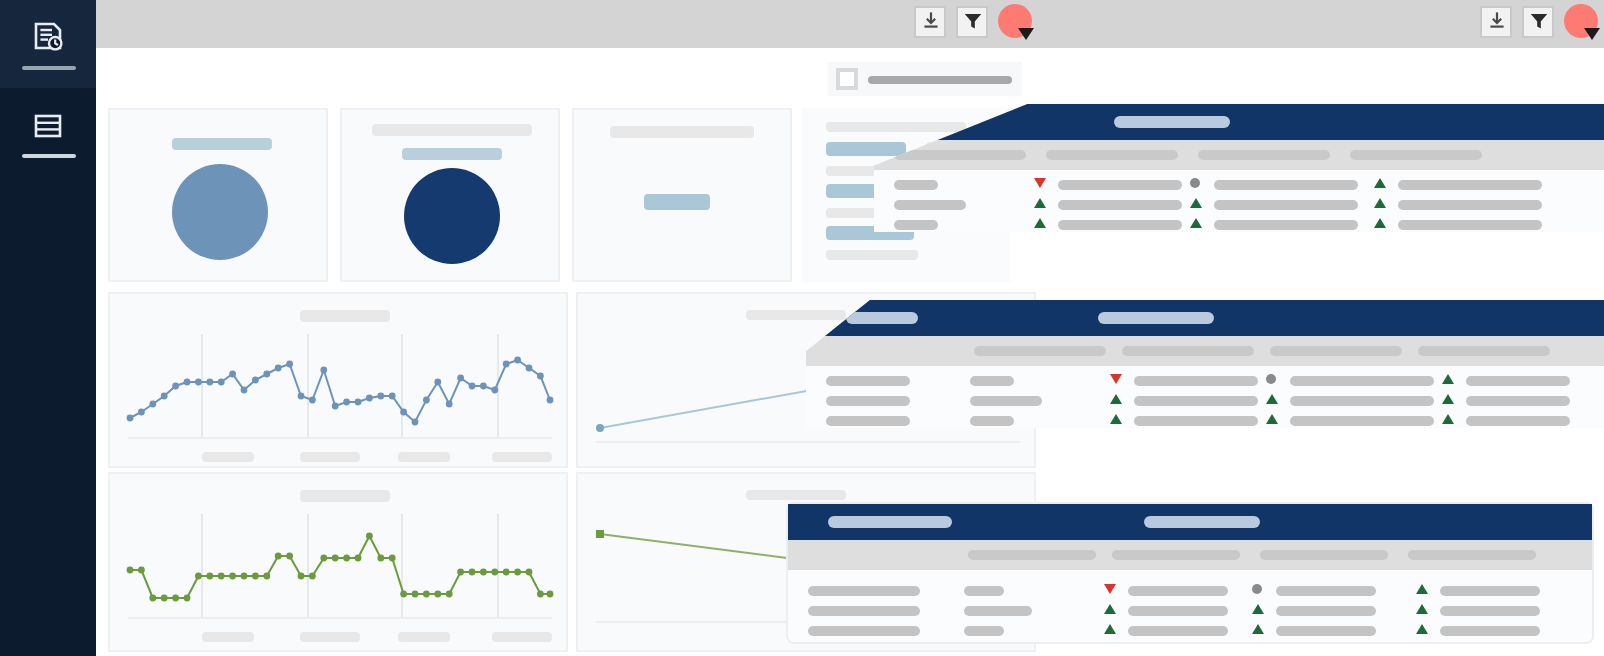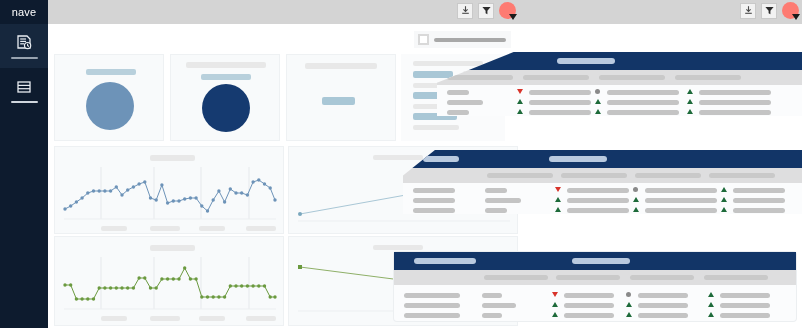--- a/index.html
+++ b/index.html
@@ -134,21 +134,20 @@
 
   
   .chartwrap { position: absolute; }
 </style>
 </head>
 <body>
 
 <div class="app">
 
   <nav class="sidebar">
-    <div class="brand">nave</div>
 
     <div class="nav-item active">
       <span class="nav-ico">
         <svg width="18" height="18" viewBox="0 0 18 18">
           <path d="M3 2 h9 l3 3 v9 h-12 z" fill="none" stroke="#e9edf2" stroke-width="1.3"></path>
           <line x1="5.2" y1="5" x2="11" y2="5" stroke="#e9edf2" stroke-width="1.2"></line>
           <line x1="5.2" y1="7.4" x2="11" y2="7.4" stroke="#e9edf2" stroke-width="1.2"></line>
           <line x1="5.2" y1="9.8" x2="9" y2="9.8" stroke="#e9edf2" stroke-width="1.2"></line>
           <circle cx="12.6" cy="11.6" r="3.1" fill="#0d1b2e" stroke="#e9edf2" stroke-width="1.2"></circle>
           <path d="M12.6 9.8 v1.9 l1.4 .8" fill="none" stroke="#e9edf2" stroke-width="1.1"></path>

